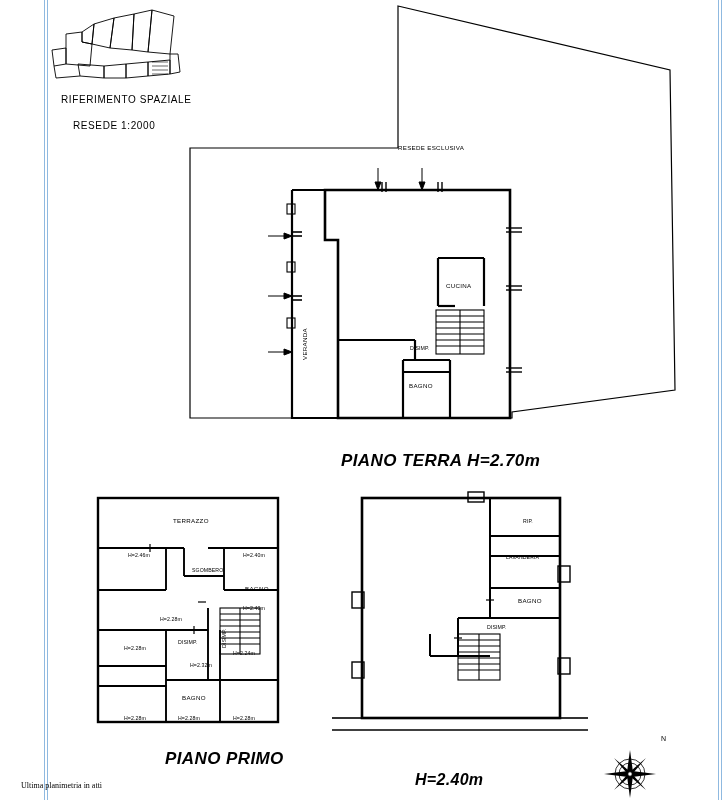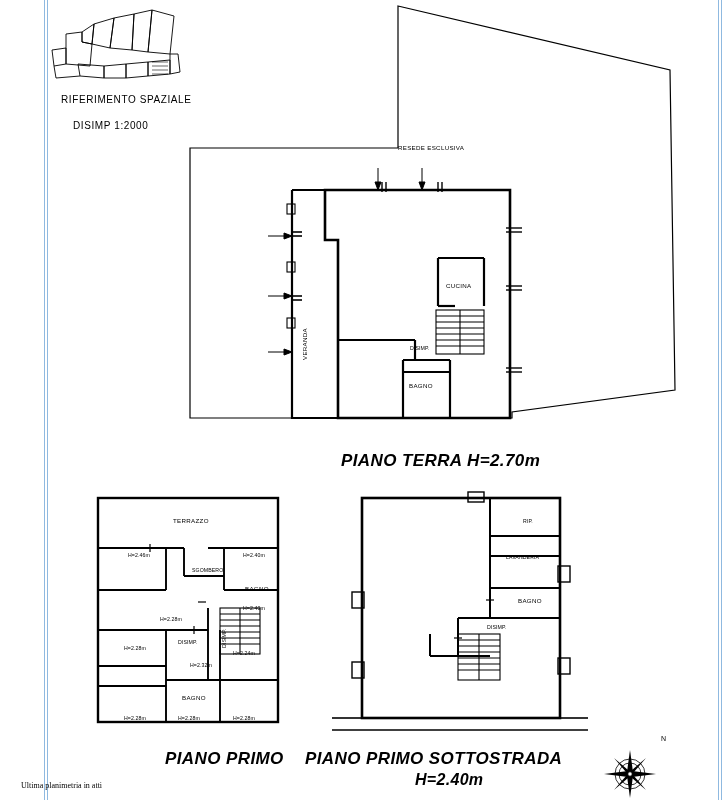--- a/index.html
+++ b/index.html
@@ -108,21 +108,21 @@
       <g stroke="#000" stroke-width="0.6">
         <line x1="104" y1="58" x2="120" y2="58"></line>
         <line x1="104" y1="62" x2="120" y2="62"></line>
         <line x1="104" y1="66" x2="120" y2="66"></line>
         <line x1="104" y1="70" x2="120" y2="70"></line>
       </g>
     </svg>
   </div>
 
   <div class="lbl cap" style="left:48px; top:95px;">RIFERIMENTO SPAZIALE</div>
-  <div class="lbl cap" style="left:60px; top:121px;">DISIMP 1:2000</div>
+  <div class="lbl cap" style="left:60px; top:121px;">RESEDE 1:2000</div>
 
   <div class="plan" style="left:150px; top:0px; width:540px; height:440px;">
     <svg width="540" height="440" viewBox="0 0 540 440">
 
       <polygon points="248,6 520,70 525,390 362,412 362,418 40,418 40,148 248,148" fill="none" stroke="#000" stroke-width="1.2"></polygon>
 
       <g fill="none" stroke="#000" stroke-width="2.6">
         <path d="M175,190 L360,190 L360,418 L188,418 L188,240 L175,240 Z"></path>
       </g>
 
@@ -341,21 +341,20 @@
         <line x1="124" y1="150" x2="132" y2="150"></line>
       </g>
     </svg>
   </div>
 
   <div class="lbl tiny" style="left:523px; top:519px;">RIP.</div>
   <div class="lbl tiny" style="left:506px; top:555px;">LAVANDERIA</div>
   <div class="lbl room" style="left:518px; top:598px;">BAGNO</div>
   <div class="lbl tiny" style="left:487px; top:625px;">DISIMP.</div>
 
-  <div class="lbl title-main" style="left:305px; top:750px;">PIANO PRIMO SOTTOSTRADA</div>
   <div class="lbl title-sub" style="left:415px; top:772px;">H=2.40m</div>
 
   <div class="lbl room7" style="left:661px; top:735px;">N</div>
   <div class="plan" style="left:602px; top:748px; width:56px; height:52px;">
     <svg width="56" height="52" viewBox="0 0 56 52">
       <g stroke="#000" stroke-width="0.8" fill="none">
         <circle cx="28" cy="26" r="15"></circle>
         <circle cx="28" cy="26" r="11"></circle>
       </g>
       <g fill="#000">

